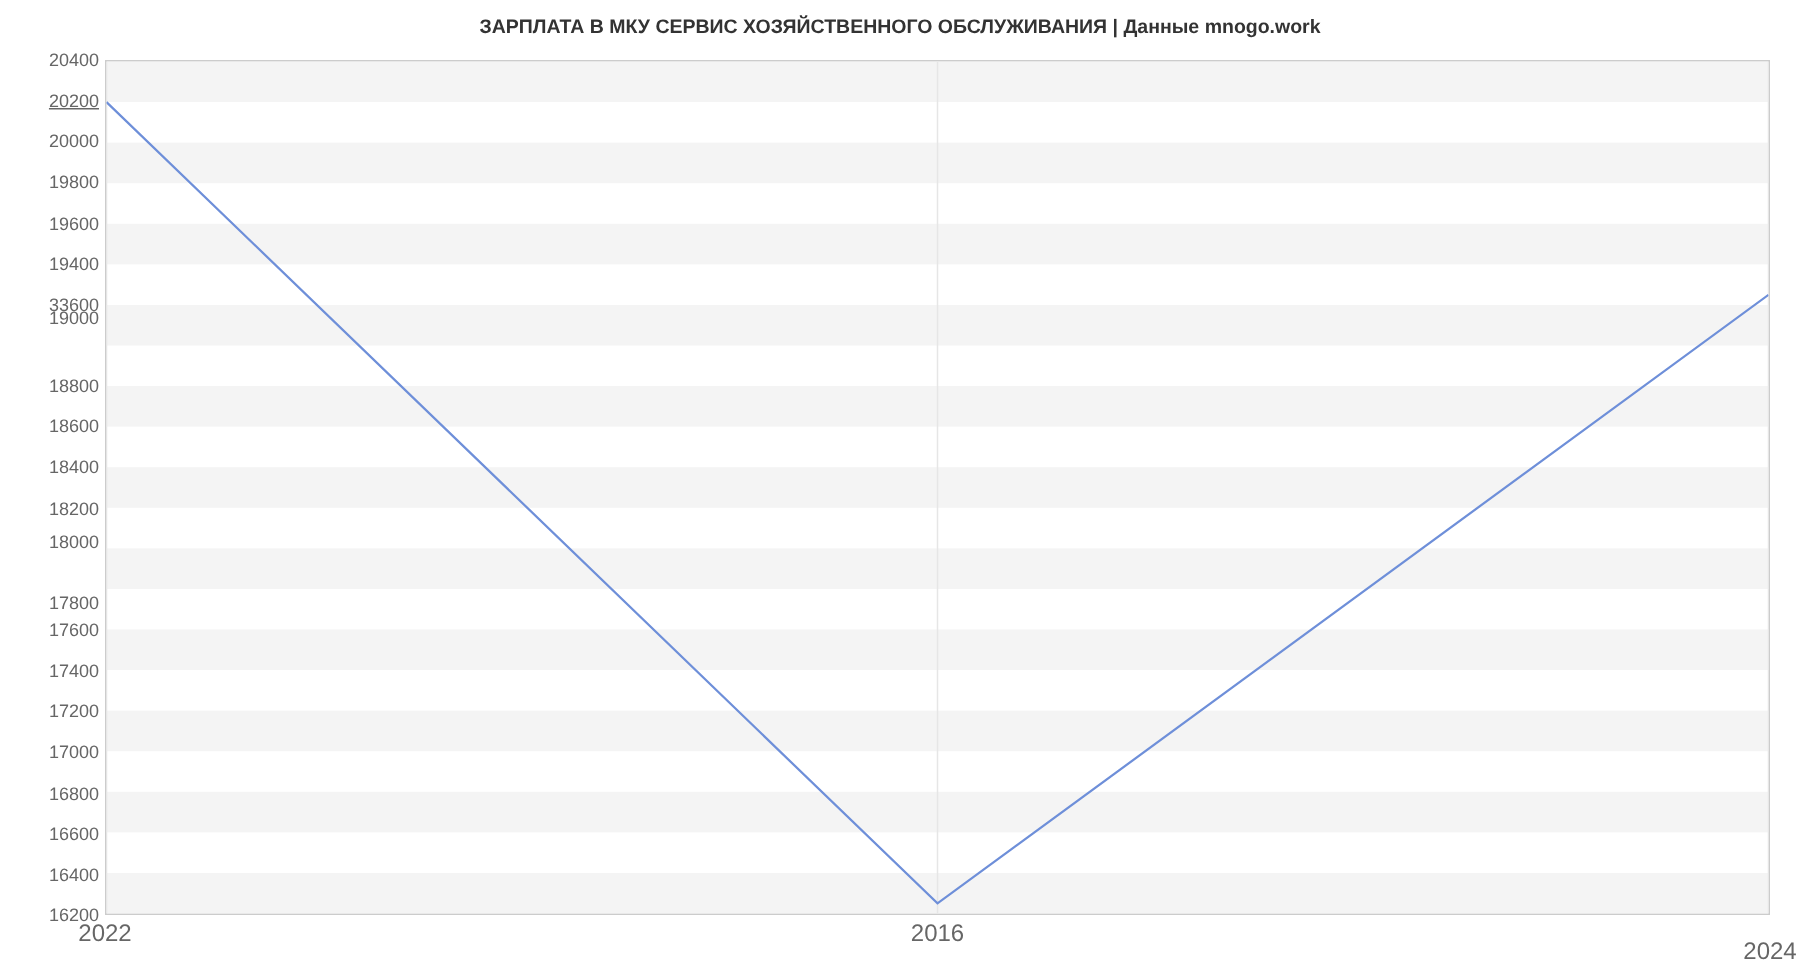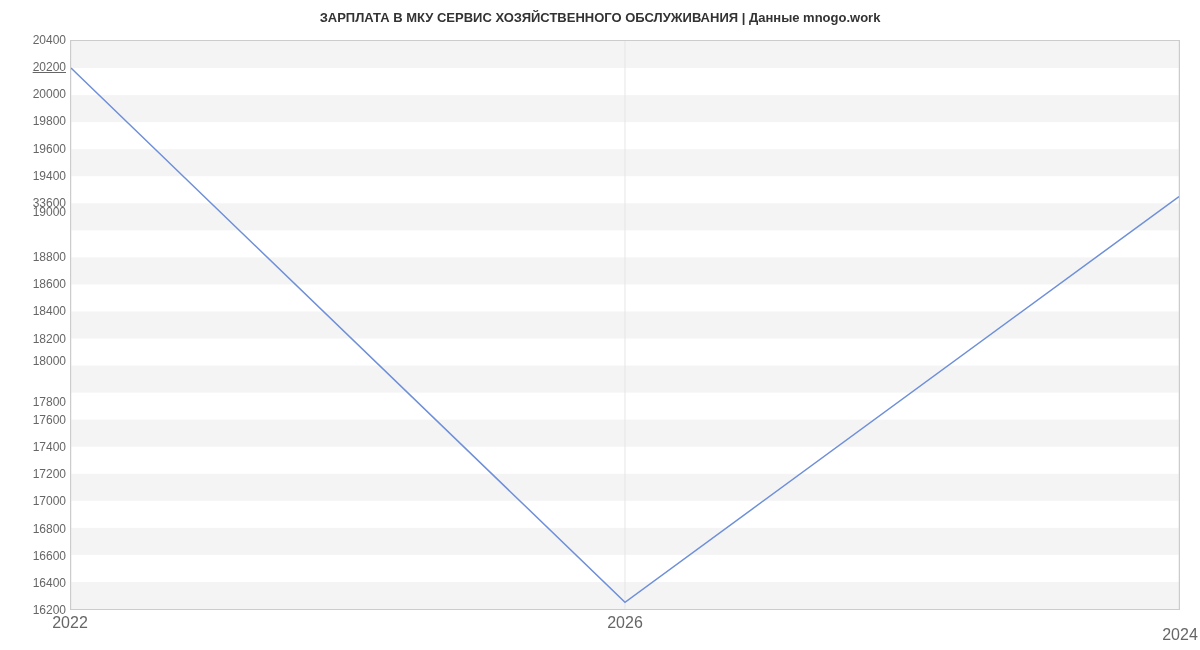--- a/index.html
+++ b/index.html
@@ -103,17 +103,17 @@
       <div class="y-tick-label" style="top: 257.143px;">18800</div>
       <div class="y-tick-label" style="top: 212px;">19000</div>
       <div class="y-tick-label" style="top: 202.857px;">33600</div>
       <div class="y-tick-label" style="top: 175.714px;">19400</div>
       <div class="y-tick-label" style="top: 148.571px;">19600</div>
       <div class="y-tick-label" style="top: 121.429px;">19800</div>
       <div class="y-tick-label" style="top: 94.2857px;">20000</div>
       <div class="y-tick-label" style="top: 67.1429px; text-decoration: underline;">20200</div>
       <div class="y-tick-label" style="top: 40px;">20400</div>
       <div class="x-tick-label" style="left: 70px;">2022</div>
-      <div class="x-tick-label" style="left: 625px;">2026</div>
+      <div class="x-tick-label" style="left: 625px;">2016</div>
       <div class="x-tick-label" style="left: 1180px; margin-top: 12px;">2024</div>
     </div>
 
 </div>
 
 </body></html>

